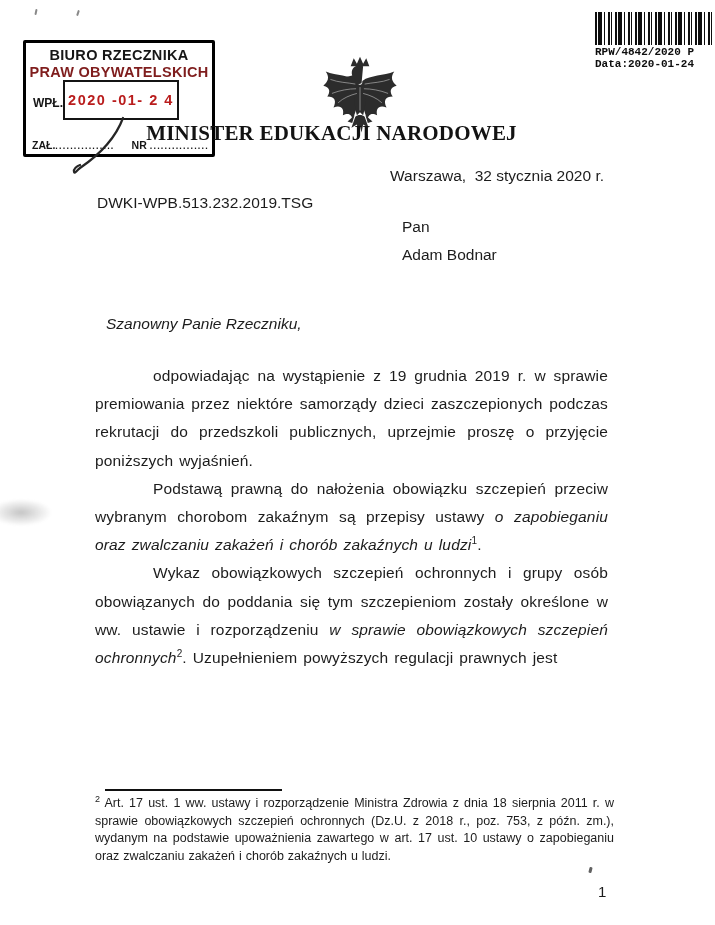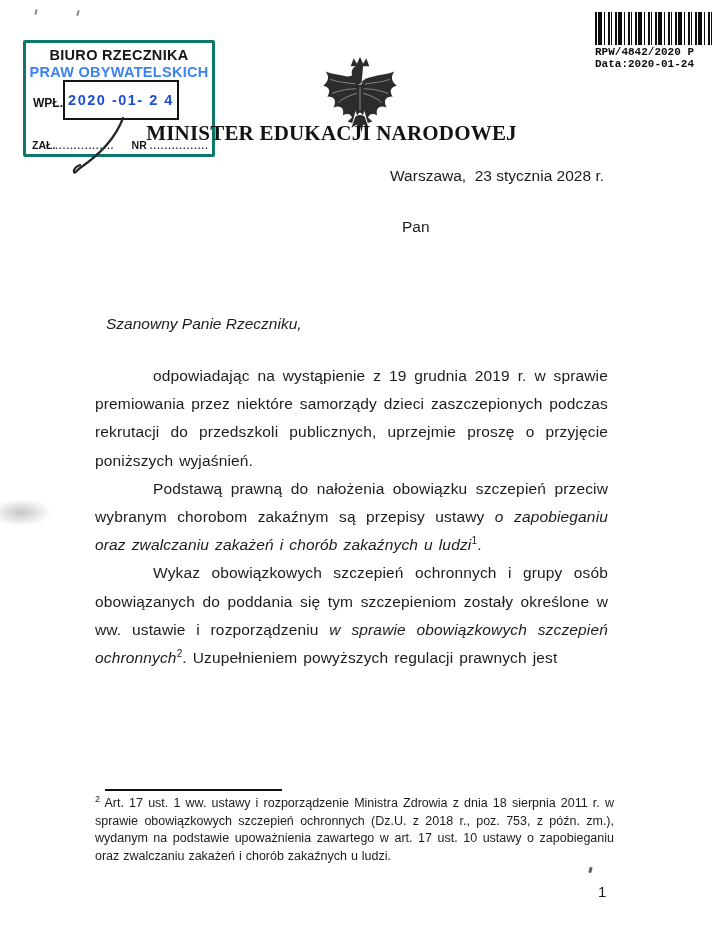--- a/index.html
+++ b/index.html
@@ -4,29 +4,29 @@
 <style>
   html,body { margin:0; padding:0; background:#ffffff; }
   .page {
     position:relative; width:715px; height:925px; background:#ffffff;
     overflow:hidden; font-family:"Liberation Sans", sans-serif; color:#1c1c1c;
   }
 
   
   .stamp {
     position:absolute; left:23px; top:40px; width:186px; height:111px;
-    border:3px solid #0f766e; border-radius:2px; background:#fff;
+    border:3px solid #000000; border-radius:2px; background:#fff;
   }
   .stamp-office1 { margin-top:4px; text-align:center; font-weight:bold; font-size:14.5px; letter-spacing:.3px; line-height:17px; color:#161616; }
-  .stamp-office2 { text-align:center; font-weight:bold; font-size:14.5px; letter-spacing:.3px; line-height:17px; color:#3b82f6; }
+  .stamp-office2 { text-align:center; font-weight:bold; font-size:14.5px; letter-spacing:.3px; line-height:17px; color:#7f1d1d; }
   .stamp-wpl { position:absolute; left:7px; top:53px; font-size:12px; font-weight:bold; color:#161616; }
   .stamp-datebox {
     position:absolute; left:37px; top:37px; width:112px; height:36px;
     border:2.5px solid #141414; display:flex; align-items:center; justify-content:center;
-    font-size:14.5px; font-weight:600; letter-spacing:1.5px; white-space:pre; color:#1d4ed8;
+    font-size:14.5px; font-weight:600; letter-spacing:1.5px; white-space:pre; color:#b91c1c;
   }
   .stamp-bottom {
     position:absolute; left:6px; right:4px; top:96px; display:flex; align-items:baseline;
     font-size:10.5px; font-weight:bold; color:#161616; overflow:hidden; white-space:nowrap;
   }
   .stamp-dots { font-size:9px; letter-spacing:1.2px; overflow:hidden; font-weight:bold; }
   .stamp-nr { margin-left:18px; margin-right:3px; }
   .pen-mark { position:absolute; left:58px; top:110px; width:84px; height:72px; }
 
   
@@ -128,23 +128,25 @@
       <path d="M43 76 L34 84 L40 86 Z M57 76 L66 84 L60 86 Z"></path>
     </g>
     <g stroke="#ffffff" stroke-width="1" opacity="0.55" fill="none">
       <path d="M44 36 C34 34 22 34 12 30 M45 42 C36 42 24 44 14 48 M46 48 C38 50 28 54 22 60"></path>
       <path d="M56 36 C66 34 78 34 88 30 M55 42 C64 42 76 44 86 48 M54 48 C62 50 72 54 78 60"></path>
       <path d="M50 40 L50 70"></path>
     </g>
   </svg>
   <div class="title">MINISTER EDUKACJI NARODOWEJ</div>
 
-  <div class="dateline">Warszawa,  23 stycznia 2028 r.</div>
+  <div class="dateline">Warszawa,  32 stycznia 2020 r.</div>
+  <div class="reference">DWKI-WPB.513.232.2019.TSG</div>
   <div class="recipient">
     <div>Pan</div>
+    <div>Adam Bodnar</div>
   </div>
 
   <div class="salutation">Szanowny Panie Rzeczniku,</div>
   <div class="letter-body">
       <p class="para"><span>odpowiadając na wystąpienie z 19 grudnia 2019 r. w sprawie premiowania przez niektóre samorządy dzieci zaszczepionych podczas rekrutacji do przedszkoli publicznych, uprzejmie proszę o przyjęcie poniższych wyjaśnień.</span></p>
       <p class="para"><span>Podstawą prawną do nałożenia obowiązku szczepień przeciw wybranym chorobom zakaźnym są przepisy ustawy </span><span class="it">o zapobieganiu oraz zwalczaniu zakażeń i chorób zakaźnych u ludzi</span><sup>1</sup><span>.</span></p>
       <p class="para"><span>Wykaz obowiązkowych szczepień ochronnych i grupy osób obowiązanych do poddania się tym szczepieniom zostały określone w ww. ustawie i rozporządzeniu </span><span class="it">w sprawie obowiązkowych szczepień ochronnych</span><sup>2</sup><span>. Uzupełnieniem powyższych regulacji prawnych jest</span></p>
     </div>
 
   <div class="footnote-sep"></div>

